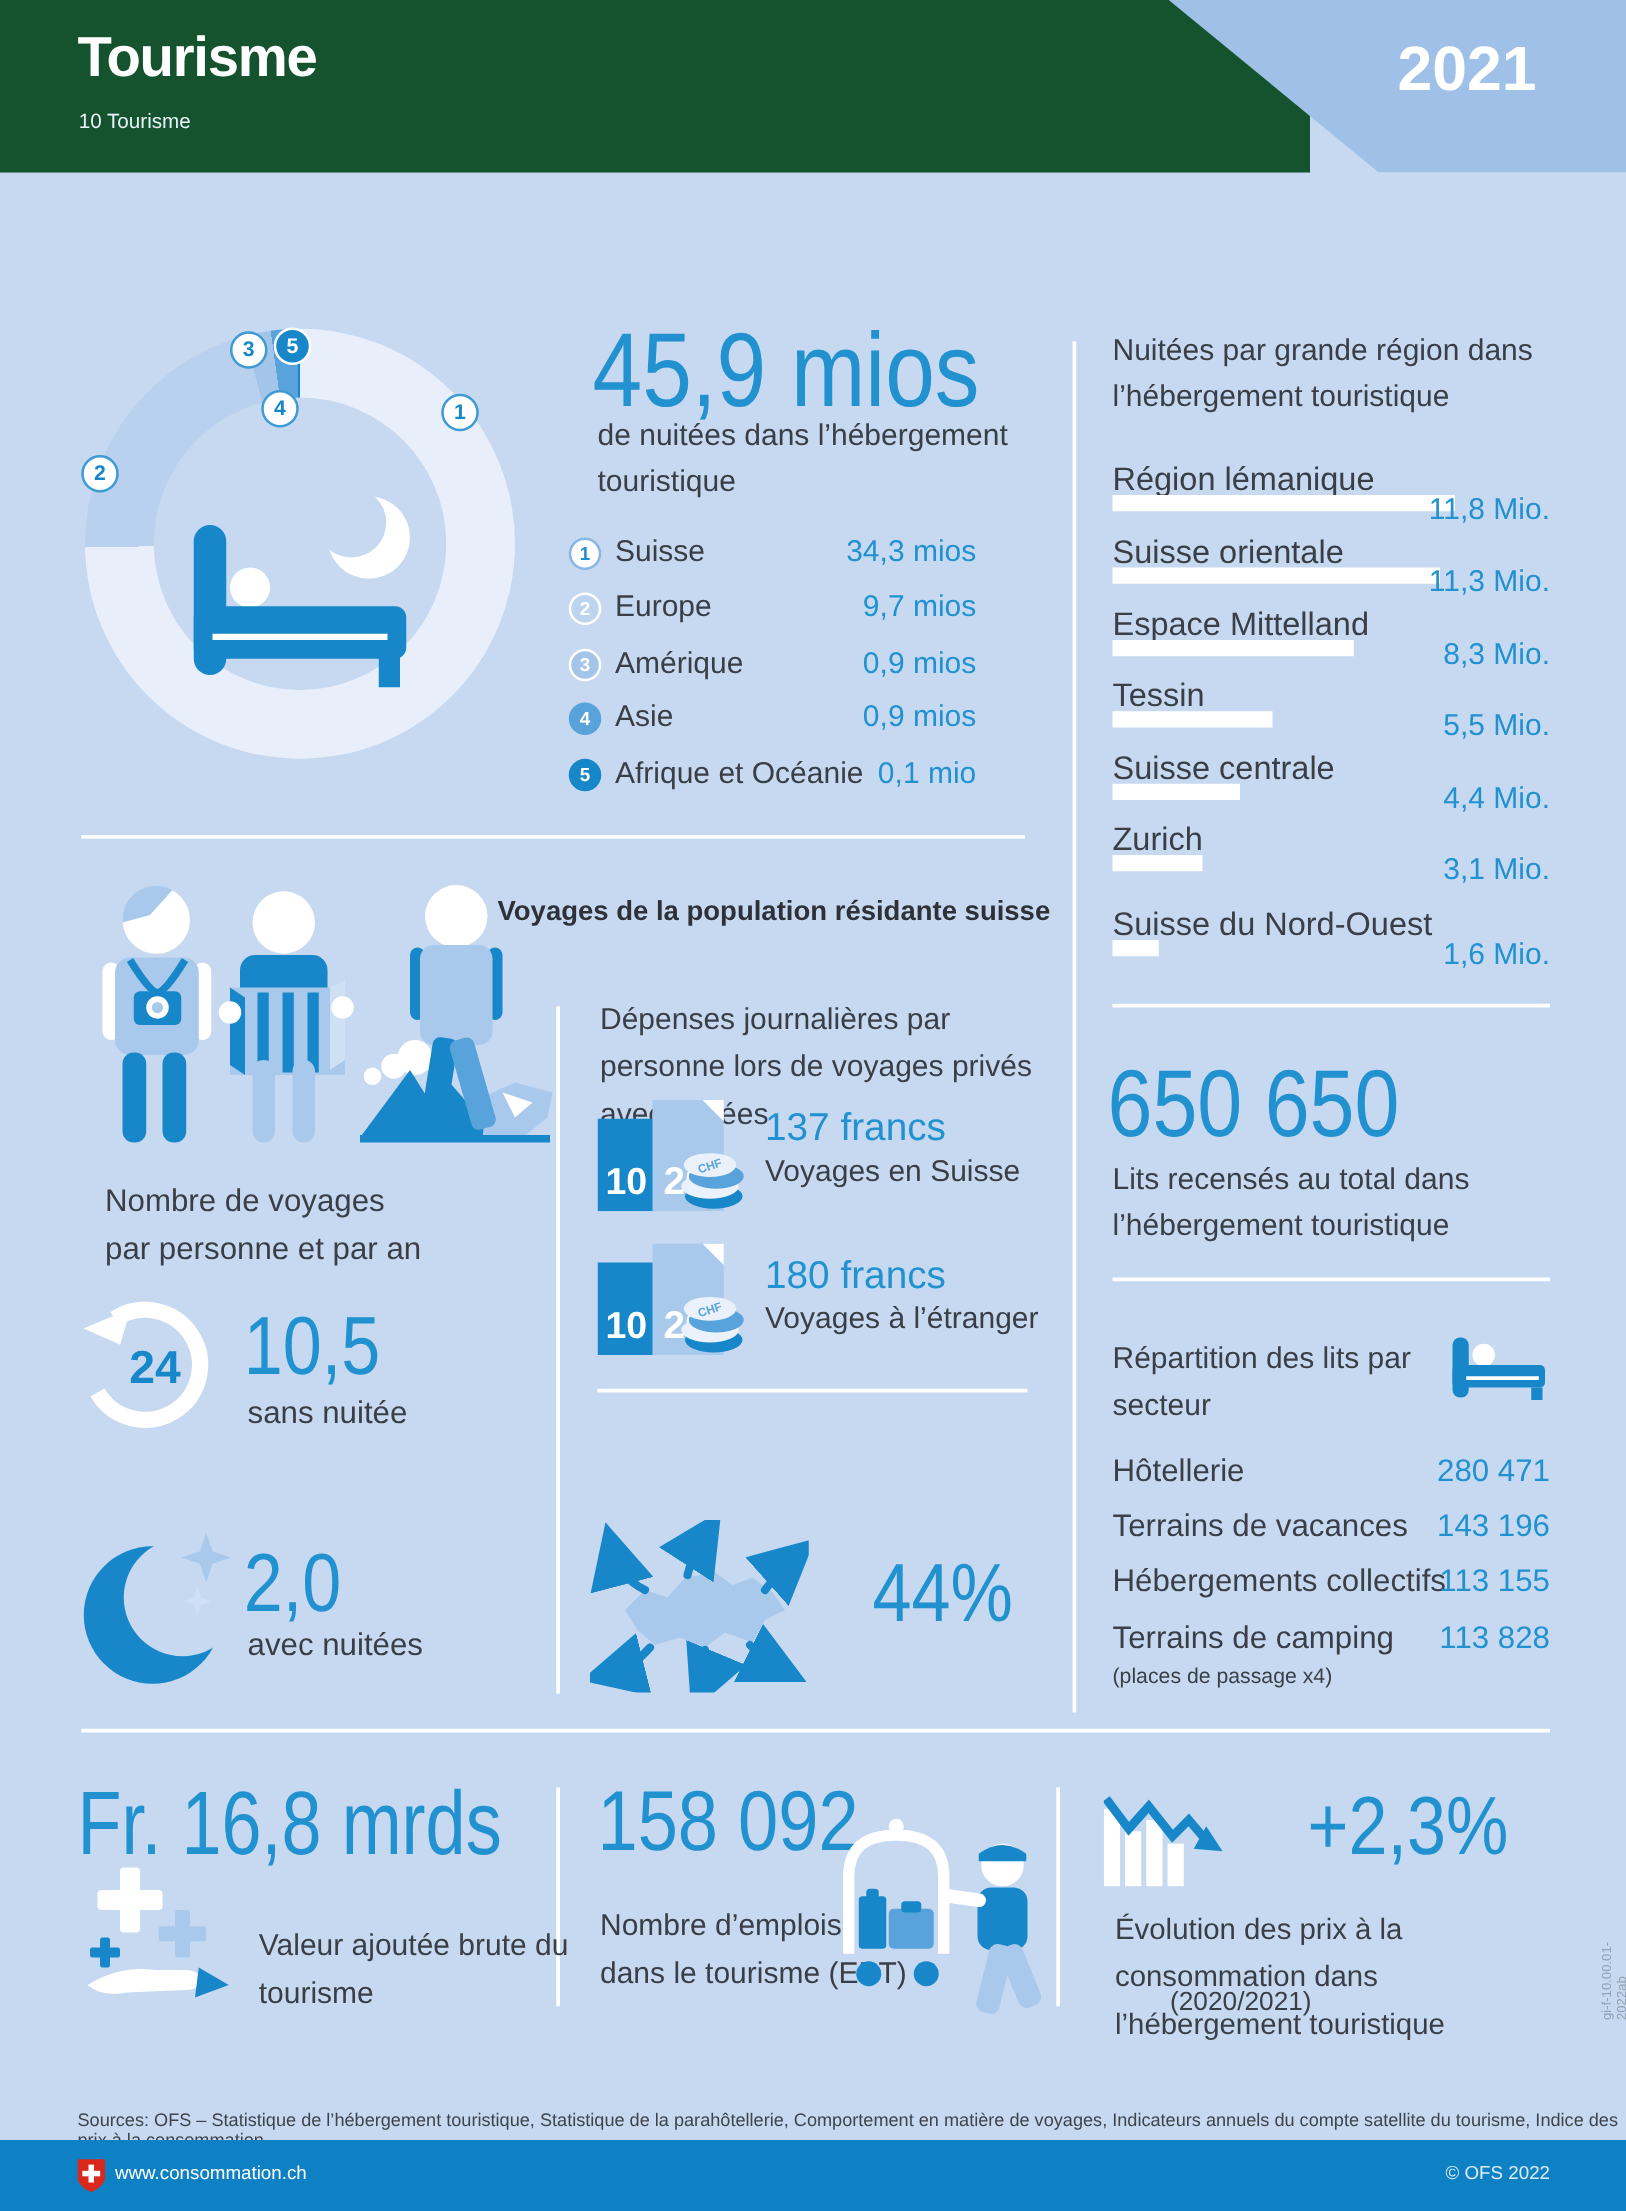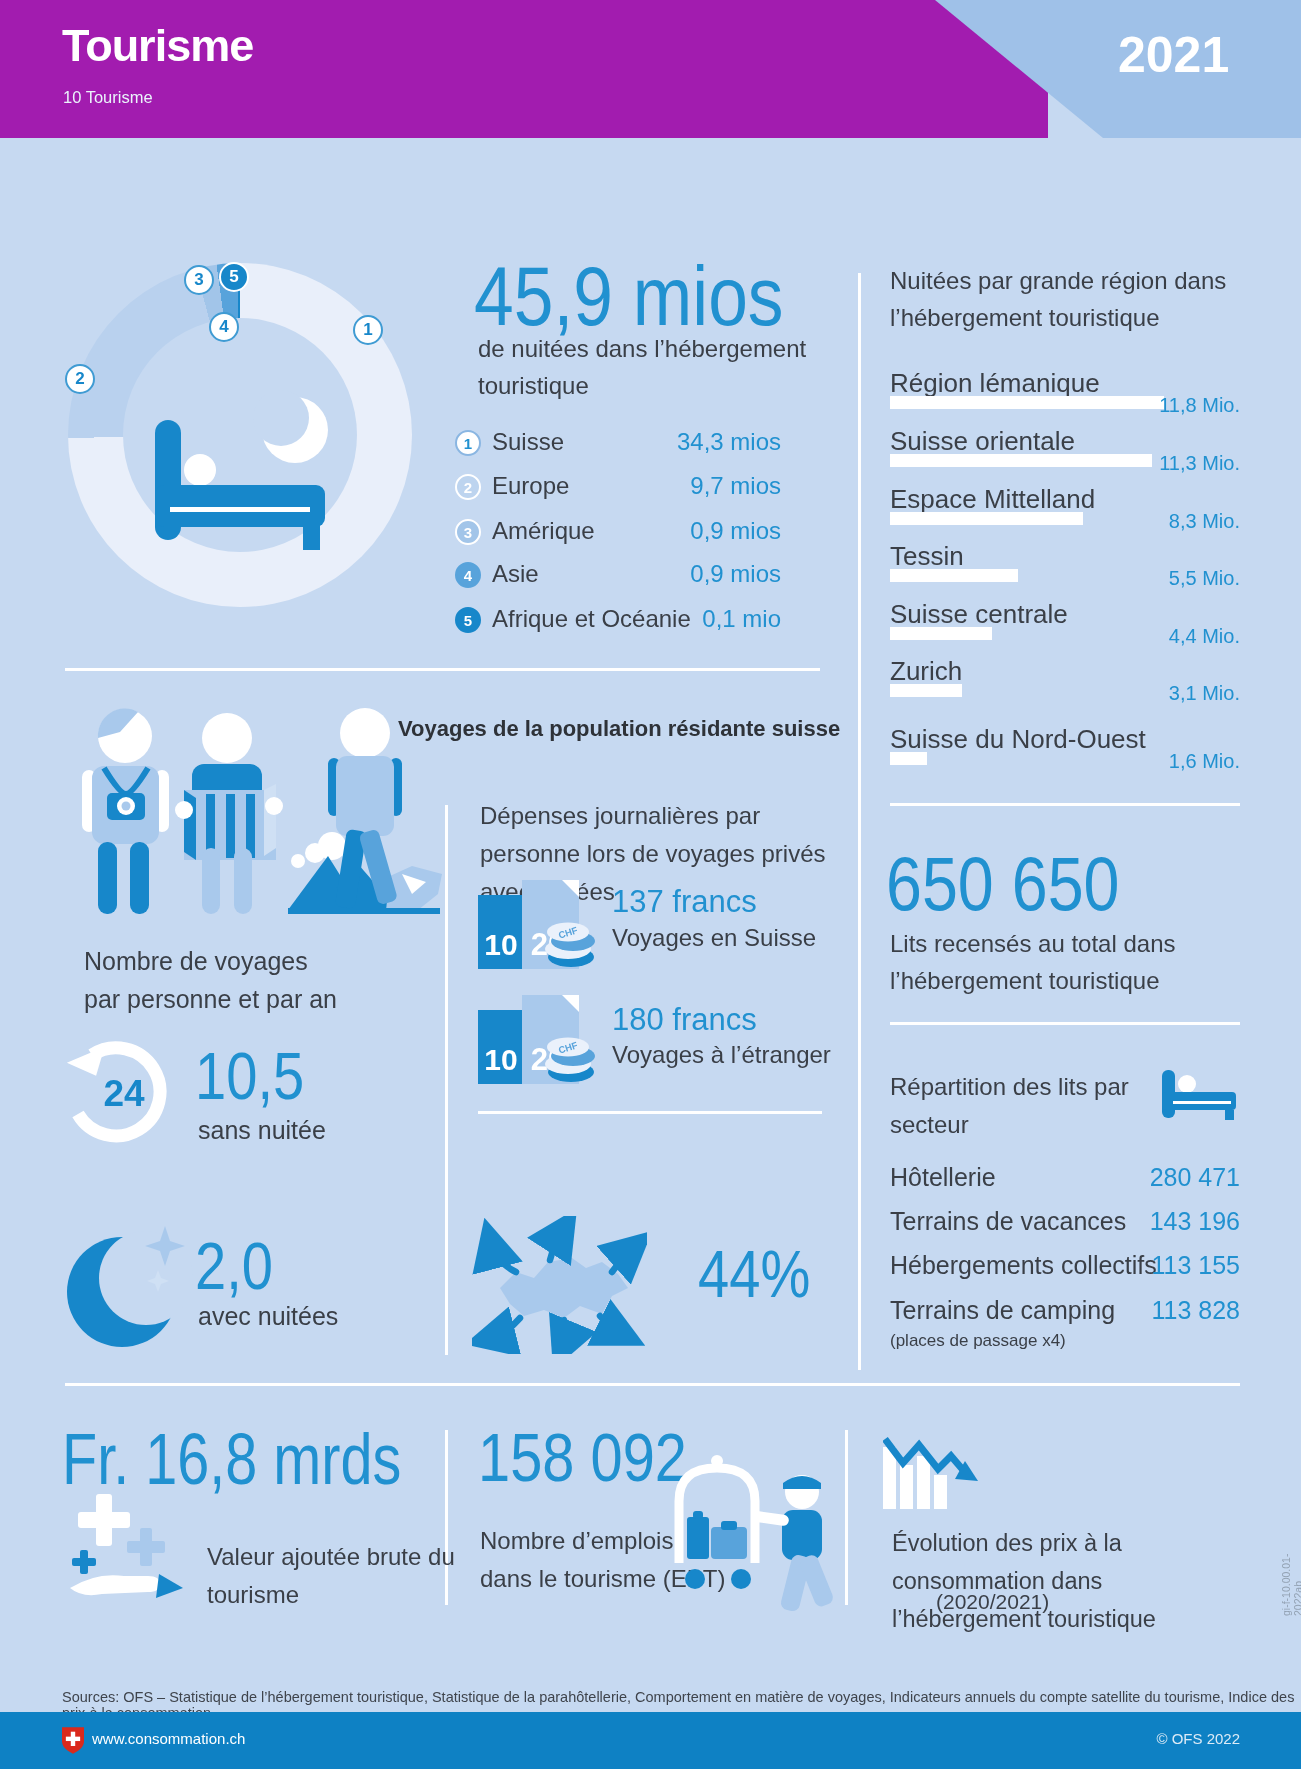--- a/index.html
+++ b/index.html
@@ -1,20 +1,20 @@
 <!DOCTYPE html>
 <html><head>
 <meta charset="utf-8">
 <style>
   html,body{margin:0;padding:0;background:#8894a0;}
   #page{position:relative;width:1301px;height:1769px;background:#c6d9f1;overflow:hidden;
         font-family:"Liberation Sans","DejaVu Sans",sans-serif;color:#3a3f47;}
   .abs{position:absolute;}
   
-  #header{position:absolute;left:0;top:0;width:1048px;height:138px;background:#a21caf;}
+  #header{position:absolute;left:0;top:0;width:1048px;height:138px;background:#14532d;}
   #hdr-title{position:absolute;left:62px;top:20px;font-size:45px;font-weight:bold;color:#fff;letter-spacing:-1px;}
   #hdr-sub{position:absolute;left:63px;top:88px;font-size:16.5px;color:#eaf3fb;}
   #hdr-year{position:absolute;left:1118px;top:26px;font-size:50px;font-weight:bold;color:#fff;}
   
   .hline{position:absolute;height:3px;background:#fff;}
   .vline{position:absolute;width:3px;background:#fff;}
   .big{font-weight:300;color:#2191d0;transform:scaleX(.85);transform-origin:0 50%;white-space:nowrap;display:inline-block;}
   .cap{font-size:24px;line-height:37px;color:#3a3f47;}
   
   #donut{position:absolute;left:68px;top:263px;width:344px;height:344px;border-radius:50%;}
@@ -33,21 +33,21 @@
   .leg-badge{position:absolute;left:0;top:2px;width:26px;height:26px;border-radius:50%;
      border:2px solid #fff;box-sizing:border-box;font-size:15px;font-weight:bold;
      display:flex;align-items:center;justify-content:center;}
   .leg-label{position:absolute;left:37px;top:0;font-size:24px;}
   .leg-value{position:absolute;right:0;top:0;font-size:24px;color:#2191d0;}
   .l0{top:428px}.l1{top:472px}.l2{top:517px}.l3{top:560px}.l4{top:605px}
   
   #regions-title{position:absolute;left:890px;top:262px;width:345px;}
   .reg-label{position:absolute;left:890px;font-size:26px;color:#3a3f47;white-space:nowrap;}
   .reg-bar{position:absolute;left:890px;height:13px;background:#fff;}
-  .reg-value{position:absolute;right:61px;font-size:20px;color:#2191d0;}
+  .reg-value{position:absolute;right:61px;font-size:24px;color:#2191d0;}
   
   #trips-title{position:absolute;left:398px;top:716px;font-size:22px;font-weight:bold;color:#2e3238;}
   #nb-voyages{position:absolute;left:84px;top:942px;width:265px;font-size:25px;line-height:38px;}
   #val-105{position:absolute;left:195px;top:1038px;font-size:66px;}
   #lab-105{position:absolute;left:198px;top:1116px;font-size:25px;text-align:center;}
   #val-20{position:absolute;left:195px;top:1228px;font-size:66px;}
   #lab-20{position:absolute;left:198px;top:1302px;font-size:25px;}
   
   #spend-title{position:absolute;left:480px;top:797px;width:352px;font-size:24px;line-height:38px;}
   #sp1-val{position:absolute;left:612px;top:884px;font-size:31px;color:#2191d0;}
@@ -340,20 +340,21 @@
   </svg>
 
   <svg class="abs" style="left:883px;top:1423px" width="100" height="88" viewBox="0 0 100 88">
     <rect x="0" y="24" width="13" height="62" fill="#ffffff"></rect>
     <rect x="17" y="42" width="13" height="44" fill="#ffffff"></rect>
     <rect x="34" y="33" width="13" height="53" fill="#ffffff"></rect>
     <rect x="51" y="52" width="13" height="34" fill="#ffffff"></rect>
     <polyline points="2,16 20,40 36,22 55,46 68,33 80,47" stroke="#1787ca" stroke-width="7" fill="none"></polyline>
     <polygon points="82,38 95,58 72,56" fill="#1787ca"></polygon>
   </svg>
+  <div id="px-val"><span class="big">+2,3%</span></div>
   <div id="px-lab">Évolution des prix à la consommation dans l’hébergement touristique</div>
   <div id="px-period">(2020/2021)</div>
   <div id="doc-id">gi-f-10.00.01-2022ab</div>
 
   <div id="foot-sources">Sources: OFS – Statistique de l’hébergement touristique, Statistique de la parahôtellerie, Comportement en matière de voyages, Indicateurs annuels du compte satellite du tourisme, Indice des prix à la consommation</div>
   <div id="footbar">
     <svg class="abs" style="left:62px;top:15px" width="22" height="27" viewBox="0 0 20 24">
       <path d="M0,0 H20 V13 C20,20 10,24 10,24 C10,24 0,20 0,13 Z" fill="#da291c"></path>
       <rect x="8" y="4" width="4" height="13" fill="#ffffff"></rect>
       <rect x="3.5" y="8.5" width="13" height="4" fill="#ffffff"></rect>

